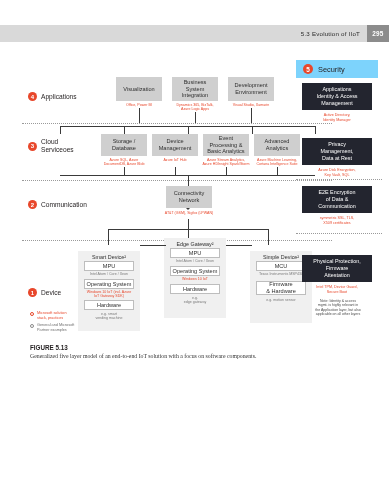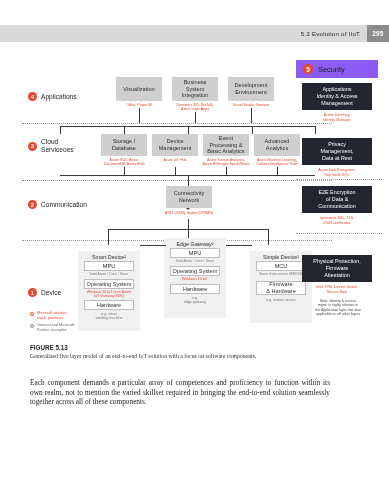--- a/index.html
+++ b/index.html
@@ -154,21 +154,21 @@
     position: absolute;
     font-size: 5.4px;
     color: #2f2f2f;
     text-align: center;
     width: 100%;
   }
 
   
   .sec-header {
     position: absolute;
-    background: #8b5cf6;
+    background: #7dd3fc;
     display: flex;
     align-items: center;
     gap: 5px;
     padding: 3px 7px;
     box-sizing: border-box;
   }
   .sec-header .marker-dot { width: 10px; height: 10px; font-size: 6.4px; }
   .sec-title {
     font-size: 7.4px;
     color: #231f20;
@@ -451,14 +451,13 @@
 Partner examples</div>
   </div>
 </div>
 
 <div class="fig-caption">
   <div class="fig-label">FIGURE 5.13</div>
   <div class="fig-text">Generalized five layer model of an end-to-end IoT solution with a focus on software components.</div>
 </div>
 
 <div class="body-copy">
-  <p>Each component demands a particular array of competences and proficiency to function within its own realm, not to mention the varied skillset required in bringing the end-to-end solution seamlessly together across all of these components.</p>
 </div>
 
 </body></html>

